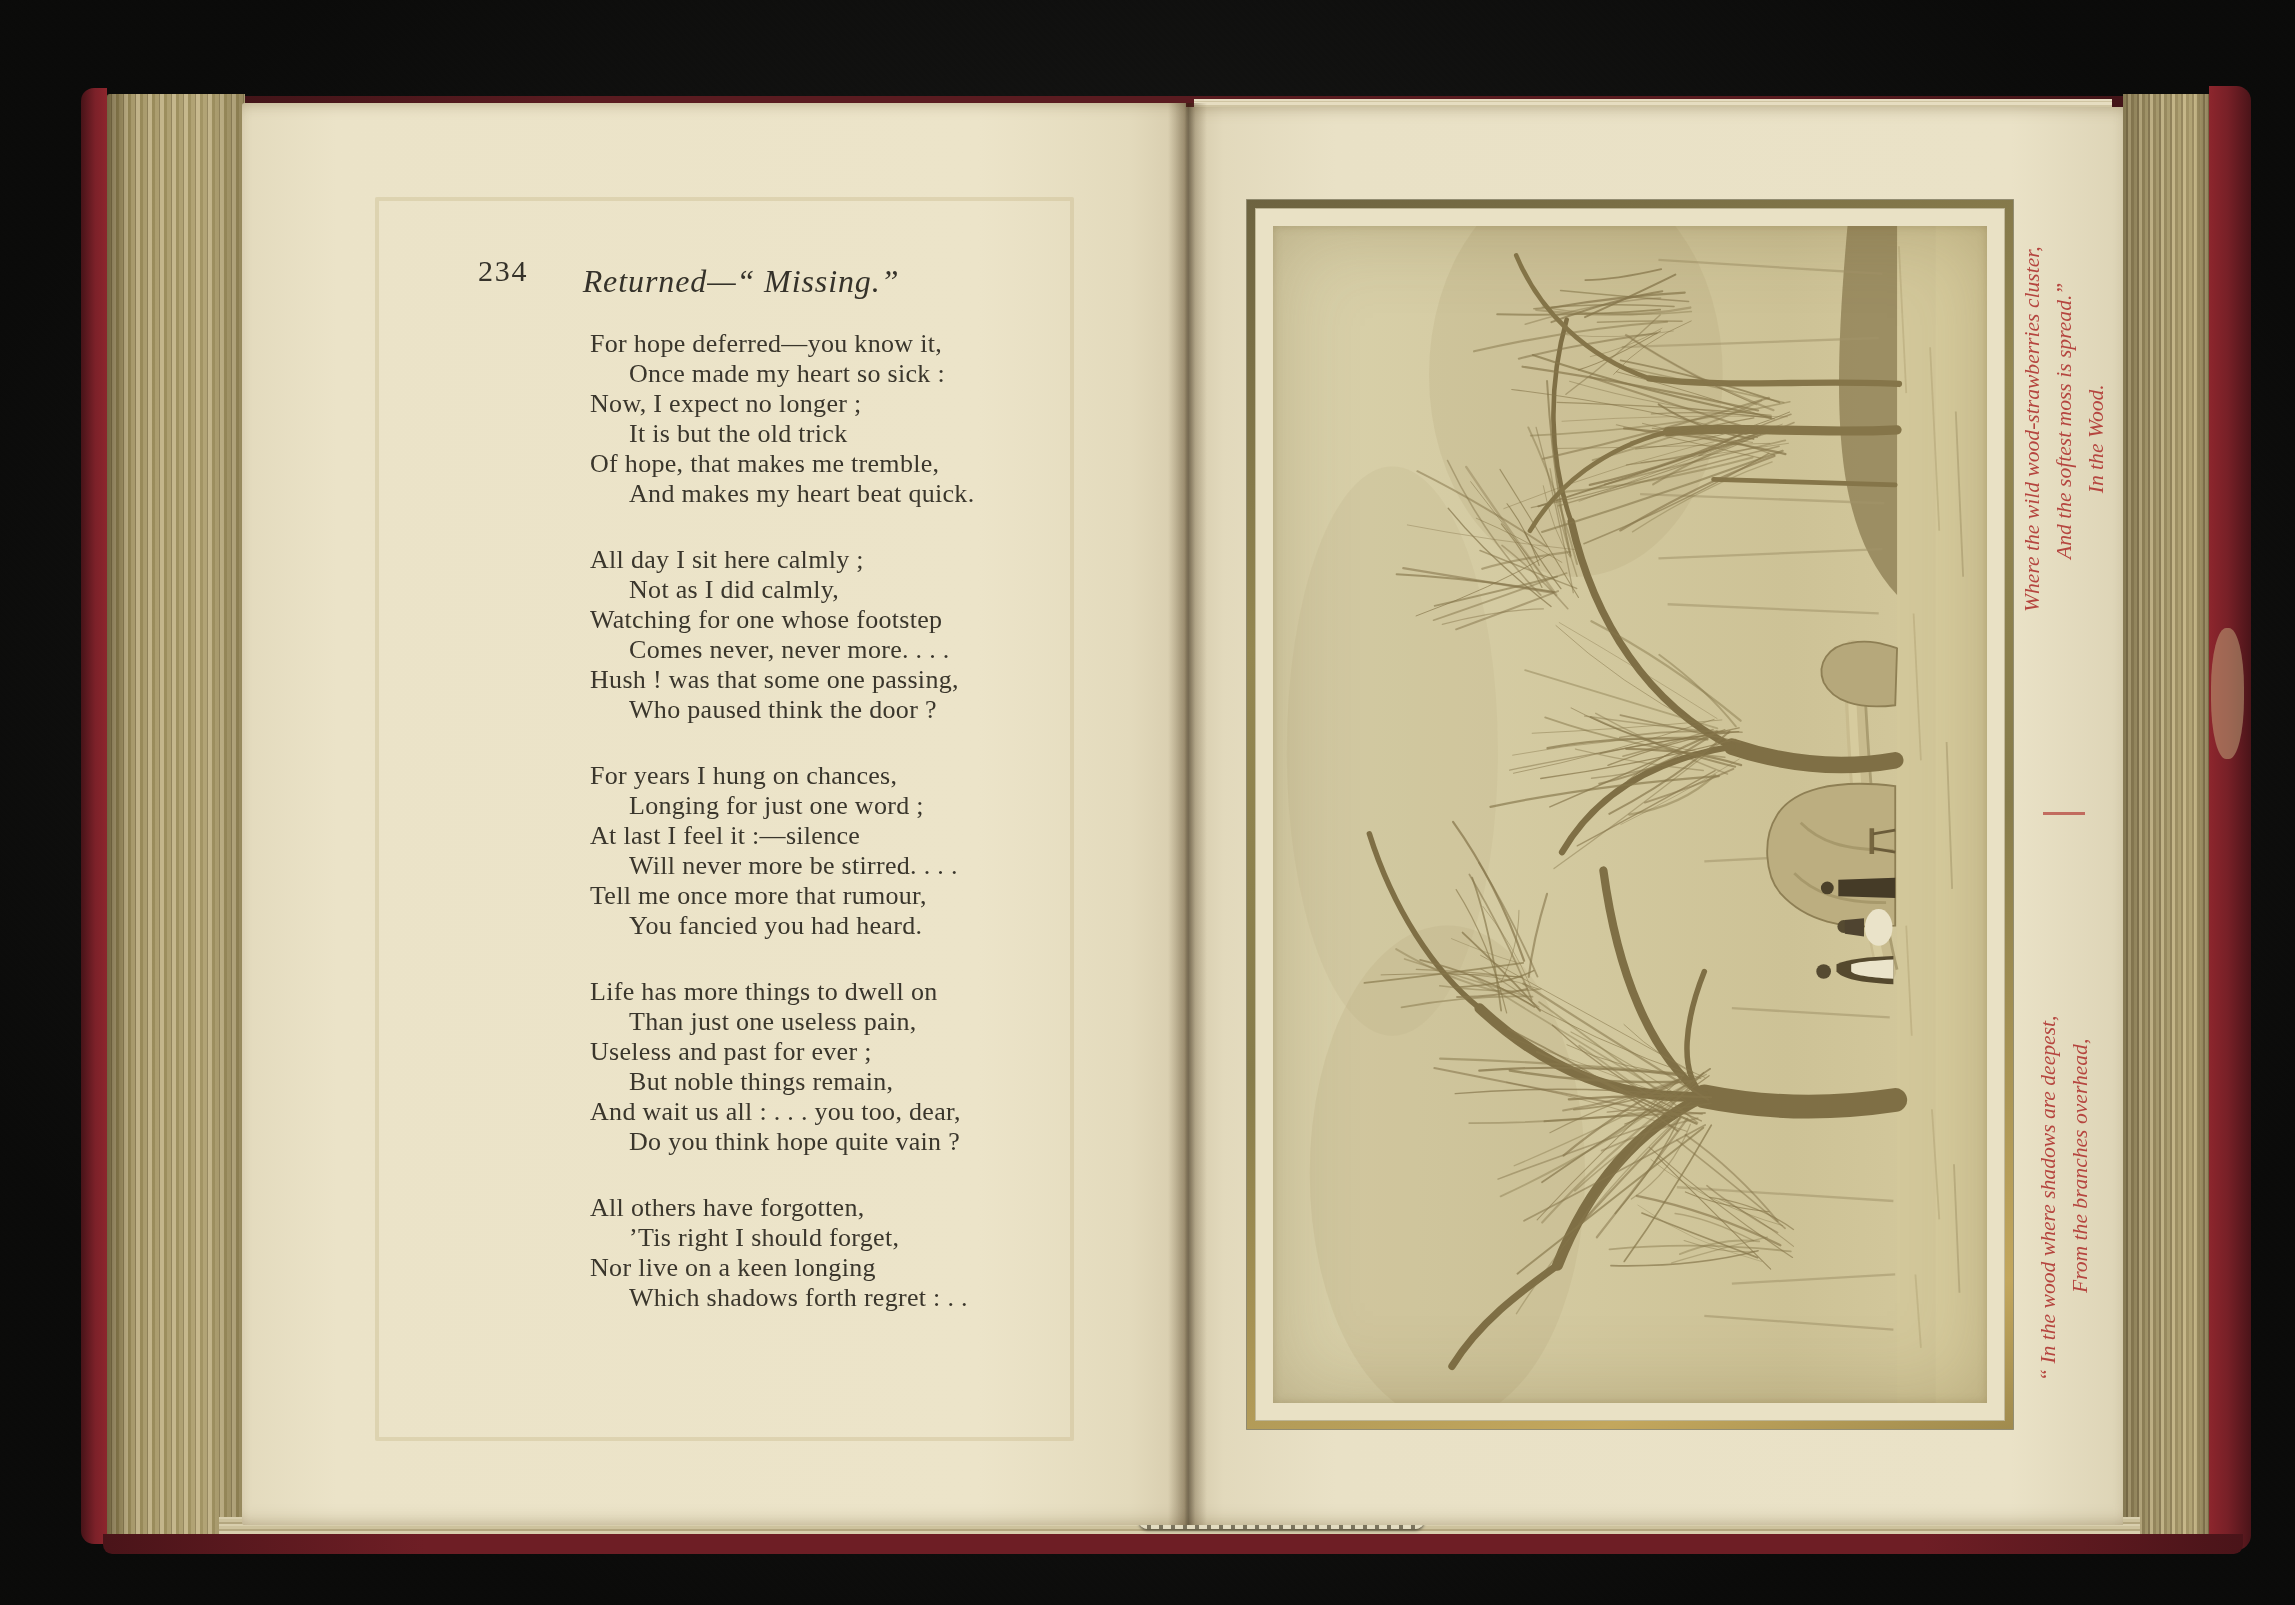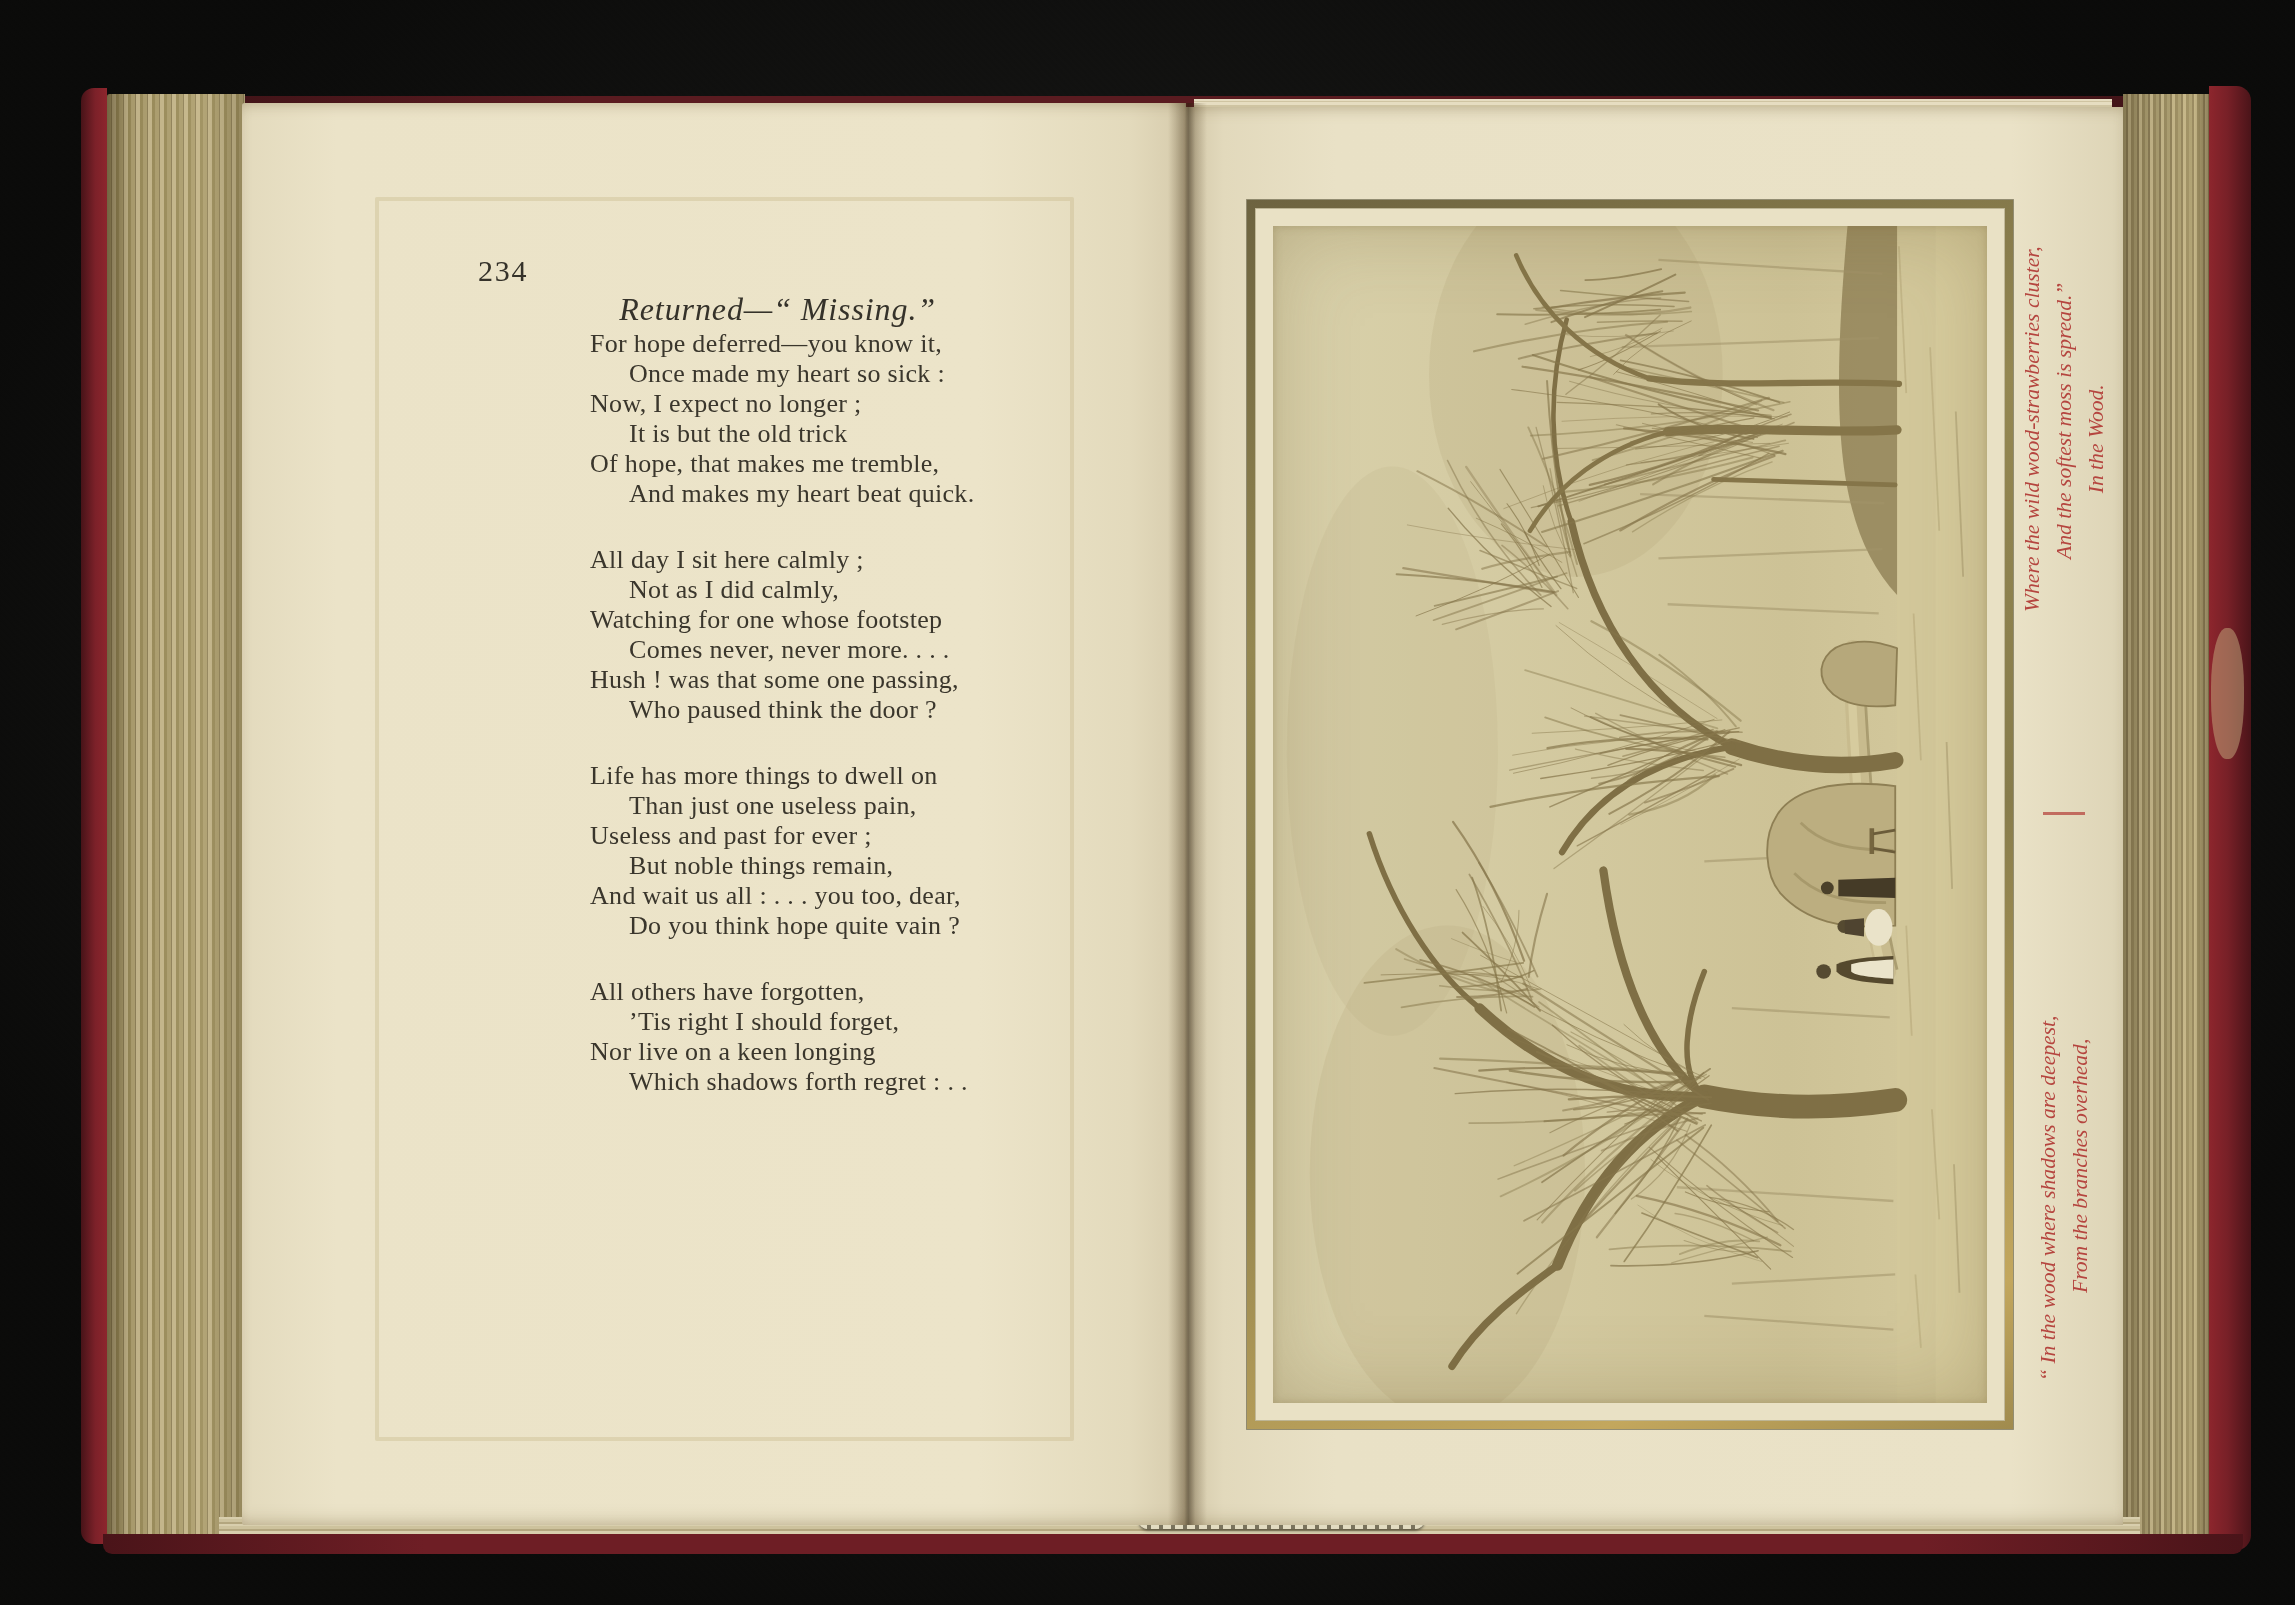--- a/index.html
+++ b/index.html
@@ -41,21 +41,21 @@
     background:linear-gradient(90deg,#d3c8a9 0%,#e2d9bc 4%,#e9e1c6 16%,#eae2c7 88%,#ddd4b6 100%);
     box-shadow:inset 0 9.2px 14.7px -9.2px rgba(120,100,60,.45), inset 0 -11px 16.5px -11px rgba(120,100,60,.5);}
   .gutter-shadow{left:1168px;top:103px;width:39px;height:1422px;
     background:linear-gradient(90deg,rgba(0,0,0,0),rgba(70,52,25,.38) 42%,rgba(45,33,15,.55) 52%,rgba(70,52,25,.25) 70%,rgba(0,0,0,0));}
   .top-stack{left:1194px;top:99px;width:918px;height:8.3px;
     background:repeating-linear-gradient(0deg,#cfc4a2 0 1.8px,#e6ddc1 1.8px 4.6px);}
   .blind-frame{left:375px;top:197px;width:691px;height:1236px;border:4.6px solid rgba(193,176,127,.32);border-radius:1.8px;}
 
   
   .page-number{left:478px;top:254px;font-size:30px;color:#35322a;letter-spacing:1.8px;}
-  .running-title{left:514px;top:263px;width:422px;text-align:right;font-style:italic;font-size:32px;color:#35322a;letter-spacing:0.9px;margin-top:28px;}
+  .running-title{left:530px;top:263px;width:422px;text-align:center;font-style:italic;font-size:32px;color:#35322a;letter-spacing:0.9px;}
   .poem{left:590px;top:329px;color:#3a362c;font-size:26px;line-height:30px;letter-spacing:0.3px;}
   .stanza + .stanza{margin-top:36px;}
   .line{white-space:nowrap;}
   .line.indent{padding-left:39px;}
 
   
   .plate-frame{left:1247px;top:200px;width:766px;height:1229px;box-sizing:border-box;padding:8.3px;
     background:linear-gradient(160deg,#6d6340,#948751 30%,#877c4b 58%,#c3a75d 90%,#a08b4e);
     box-shadow:0 0 0 0.9px rgba(58,52,28,.55);}
   .plate-mat{width:100%;height:100%;box-sizing:border-box;padding:17.4px;background:#e9e1c5;
@@ -108,20 +108,28 @@
         <div class="line">Of hope, that makes me tremble,</div>
         <div class="line indent">And makes my heart beat quick.</div>
       </div>
       <div class="stanza">
         <div class="line">All day I sit here calmly ;</div>
         <div class="line indent">Not as I did calmly,</div>
         <div class="line">Watching for one whose footstep</div>
         <div class="line indent">Comes never, never more. . . .</div>
         <div class="line">Hush ! was that some one passing,</div>
         <div class="line indent">Who paused think the door ?</div>
+      </div>
+      <div class="stanza">
+        <div class="line">For years I hung on chances,</div>
+        <div class="line indent">Longing for just one word ;</div>
+        <div class="line">At last I feel it :—silence</div>
+        <div class="line indent">Will never more be stirred. . . .</div>
+        <div class="line">Tell me once more that rumour,</div>
+        <div class="line indent">You fancied you had heard.</div>
       </div>
       <div class="stanza">
         <div class="line">Life has more things to dwell on</div>
         <div class="line indent">Than just one useless pain,</div>
         <div class="line">Useless and past for ever ;</div>
         <div class="line indent">But noble things remain,</div>
         <div class="line">And wait us all : . . . you too, dear,</div>
         <div class="line indent">Do you think hope quite vain ?</div>
       </div>
       <div class="stanza">

